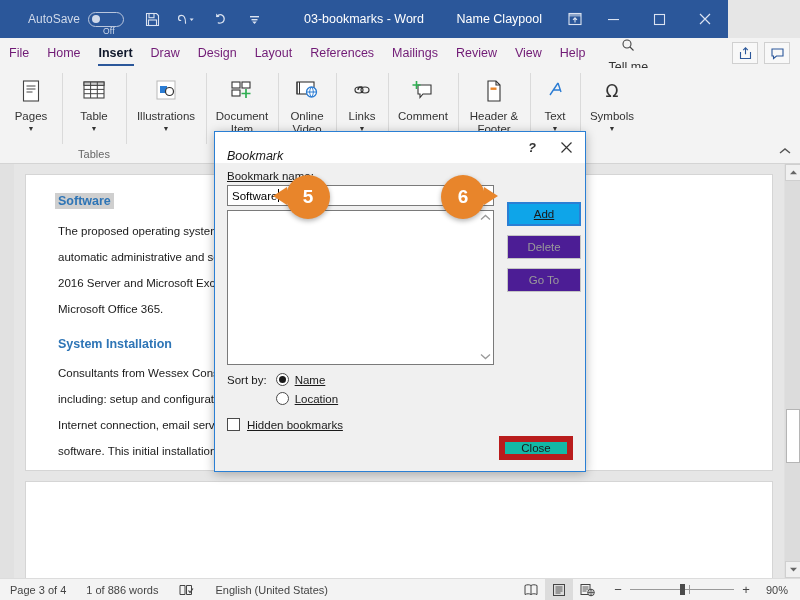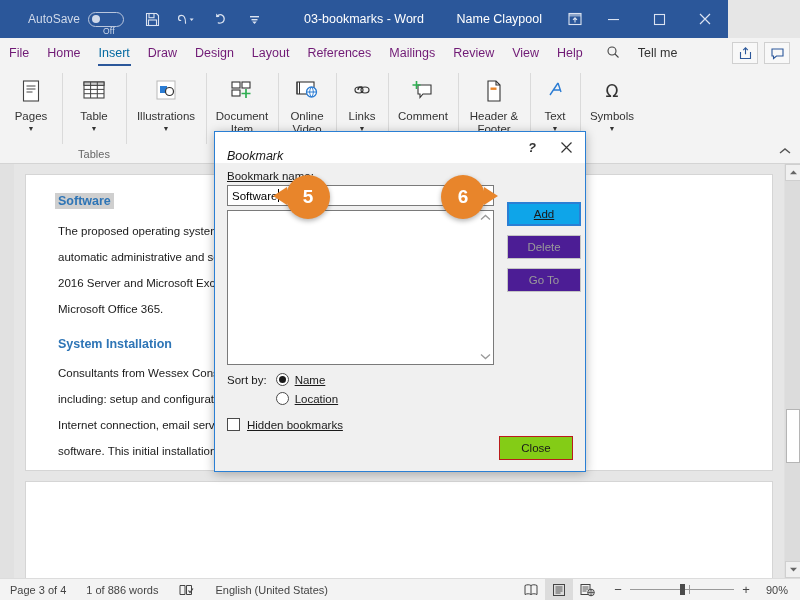--- a/index.html
+++ b/index.html
@@ -39,26 +39,26 @@
 
   
   .tabsrow {
     position: absolute; top: 38px; left: 0; width: 800px; height: 30px;
     background: #f3f3f3; display: flex; align-items: stretch;
   }
   .tab {
     display: flex; align-items: center; padding: 0 9px;
     font-size: 12.5px; color: #701a75; position: relative;
   }
-  .tab.active { color: #0369a1; font-weight: normal; }
+  .tab.active { color: #0f172a; font-weight: bold; }
   .tab.active::after {
     content: ""; position: absolute; left: 8px; right: 8px; bottom: 2px;
     height: 2.5px; background: #2b579a;
   }
-  .tellme { display: flex; align-items: center; gap: 18px; padding-left: 14px; font-size: 12.5px; color: #333; }
+  .tellme { display: flex; align-items: center; gap: 5px; padding-left: 14px; font-size: 12.5px; color: #333; flex-direction: column; }
   .tabs-right { margin-left: auto; display: flex; align-items: center; gap: 6px; padding-right: 10px; }
   .tb-sq {
     width: 26px; height: 22px; border: 1px solid #d0d0d0; background: #f8f8f8;
     display: flex; align-items: center; justify-content: center;
   }
 
   
   .ribbon {
     position: absolute; top: 68px; left: 0; width: 800px; height: 96px;
     background: #f3f3f3; border-bottom: 1px solid #d4d4d4;
@@ -181,21 +181,21 @@
   .radios { display: flex; flex-direction: column; gap: 6px; }
   .radio { display: flex; align-items: center; gap: 6px; font-size: 11.5px; color: #1a1a1a; }
   .rdot { width: 13px; height: 13px; border-radius: 50%; border: 1px solid #4a4a4a; background: #fff;
           display: flex; align-items: center; justify-content: center; }
   .rdot i { width: 7px; height: 7px; border-radius: 50%; background: #1a1a1a; display: block; }
   .chkrow { display: flex; align-items: center; gap: 7px; margin-top: 13px; font-size: 11.5px; color: #1a1a1a; }
   .chk { width: 13px; height: 13px; border: 1px solid #4a4a4a; background: #fff; }
   .dlg-foot { position: absolute; right: 12px; bottom: 11px; }
   .closebtn {
     width: 74px; height: 24px; font-size: 11.5px; color: #1a1a1a;
-    background: #84cc16; border: 1px solid #b91c1c;
+    background: #14b8a6; border: 6px solid #b91c1c;
     display: flex; align-items: center; justify-content: center;
   }
 
   
   .badge {
     position: absolute; z-index: 60; width: 44px; height: 44px;
     border-radius: 50%; background: #e8852b;
     display: flex; align-items: center; justify-content: center;
     color: #ffffff; font-size: 19px; font-weight: bold;
     box-shadow: 0 2px 5px rgba(0,0,0,.30);

